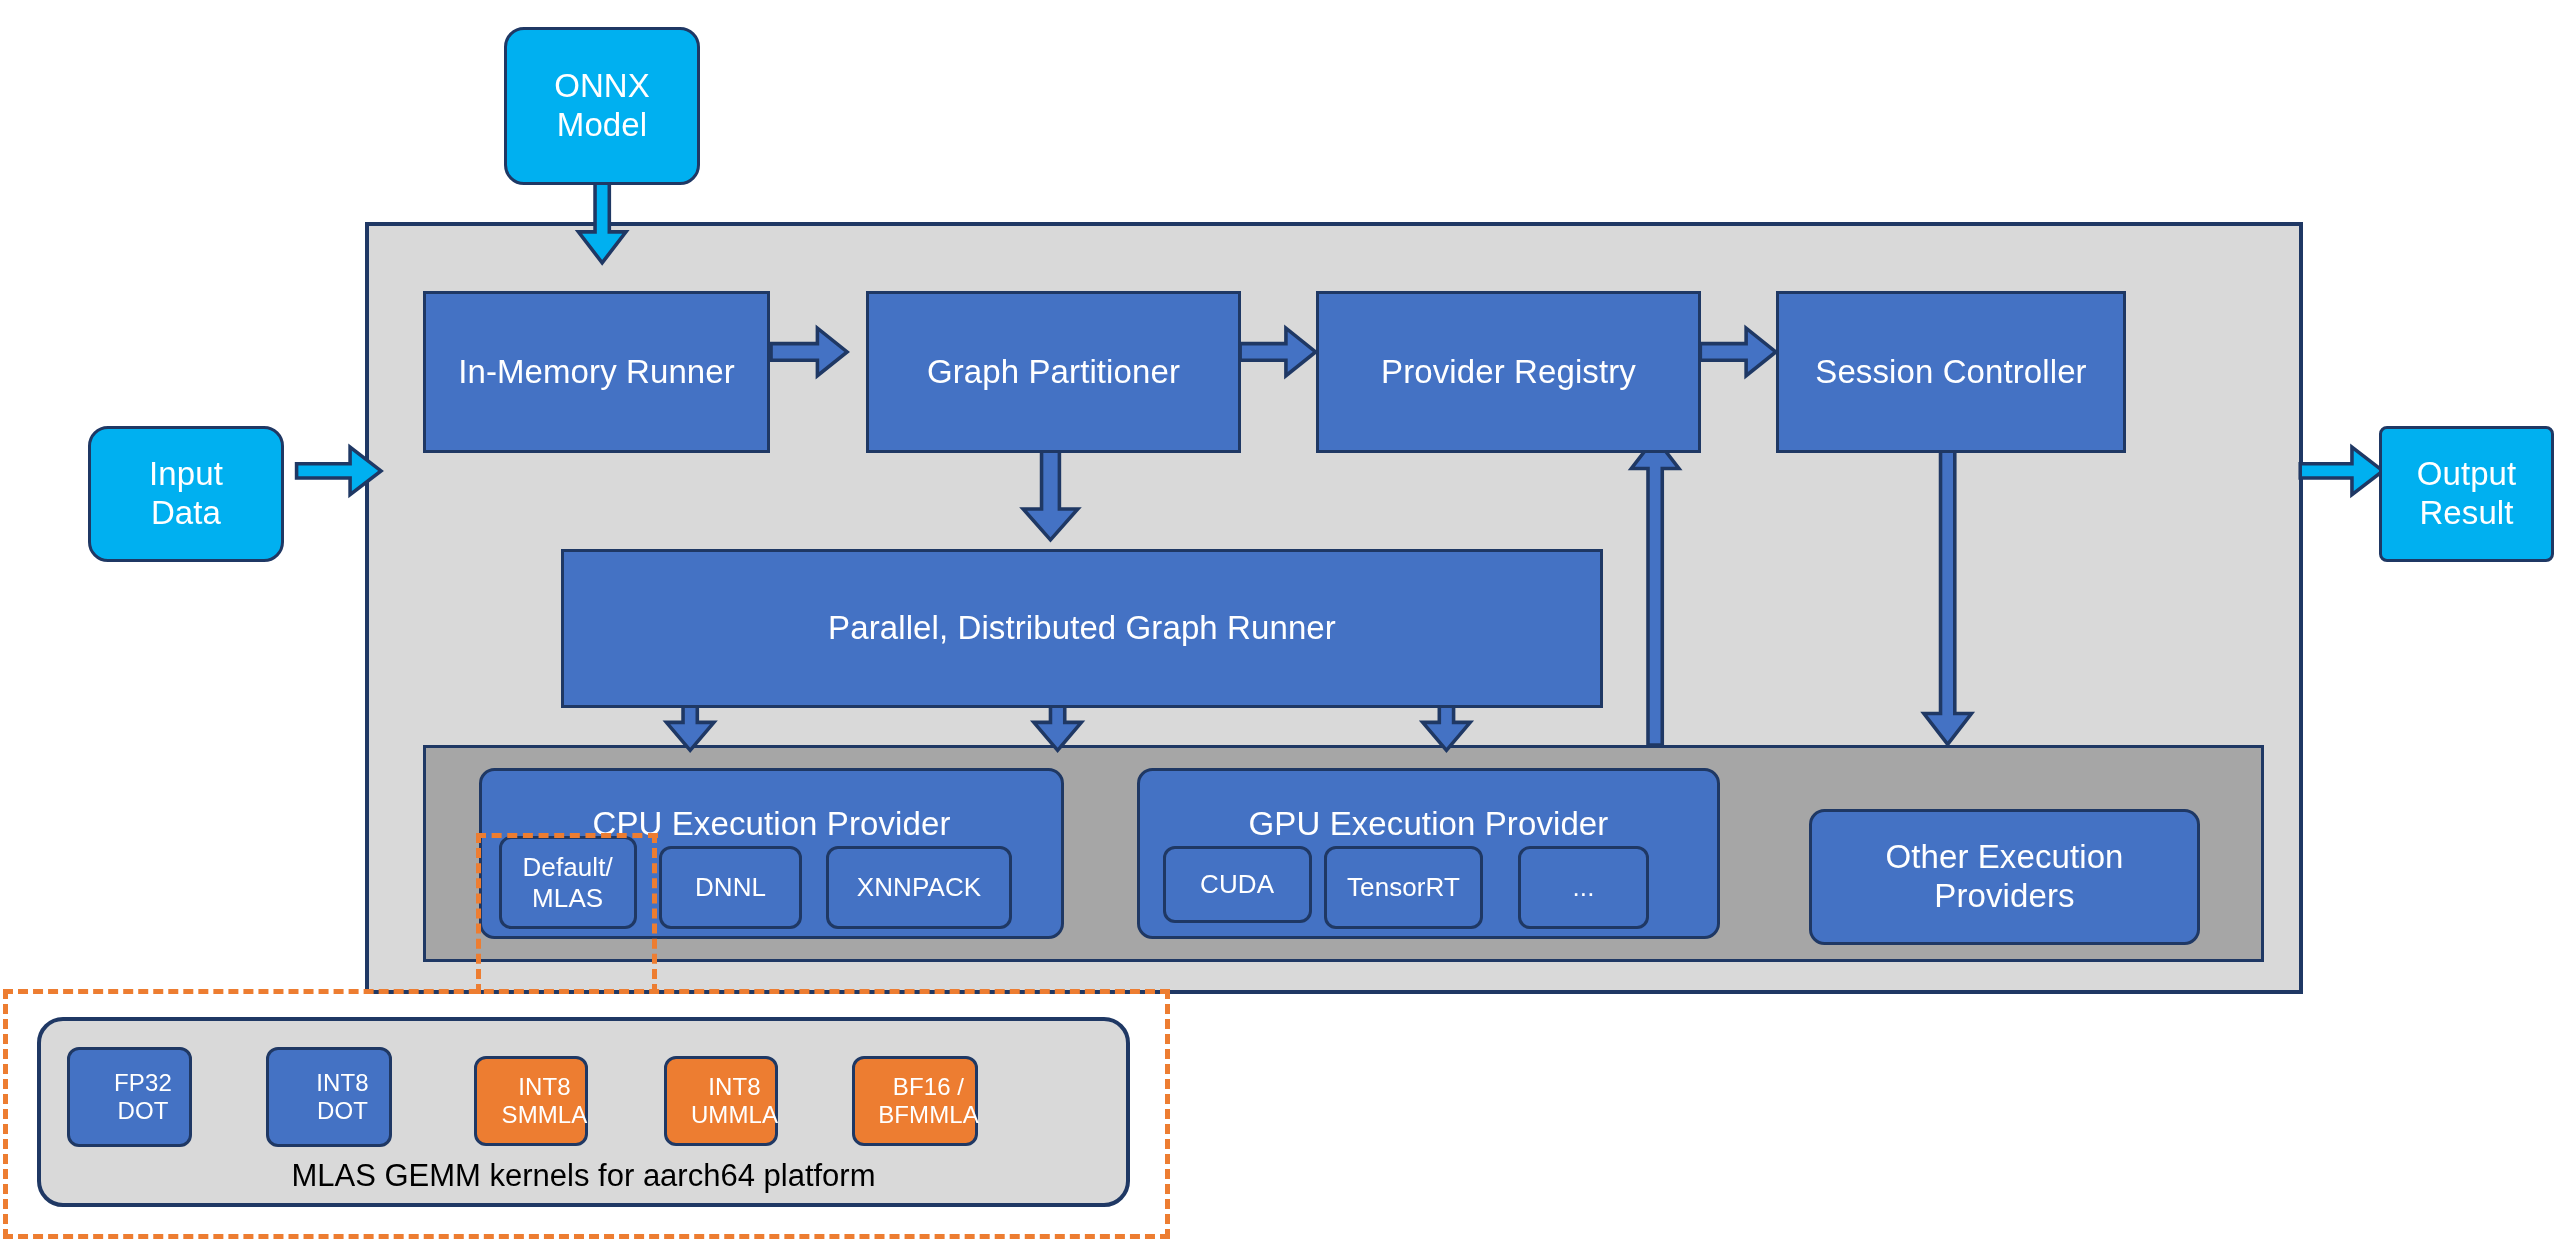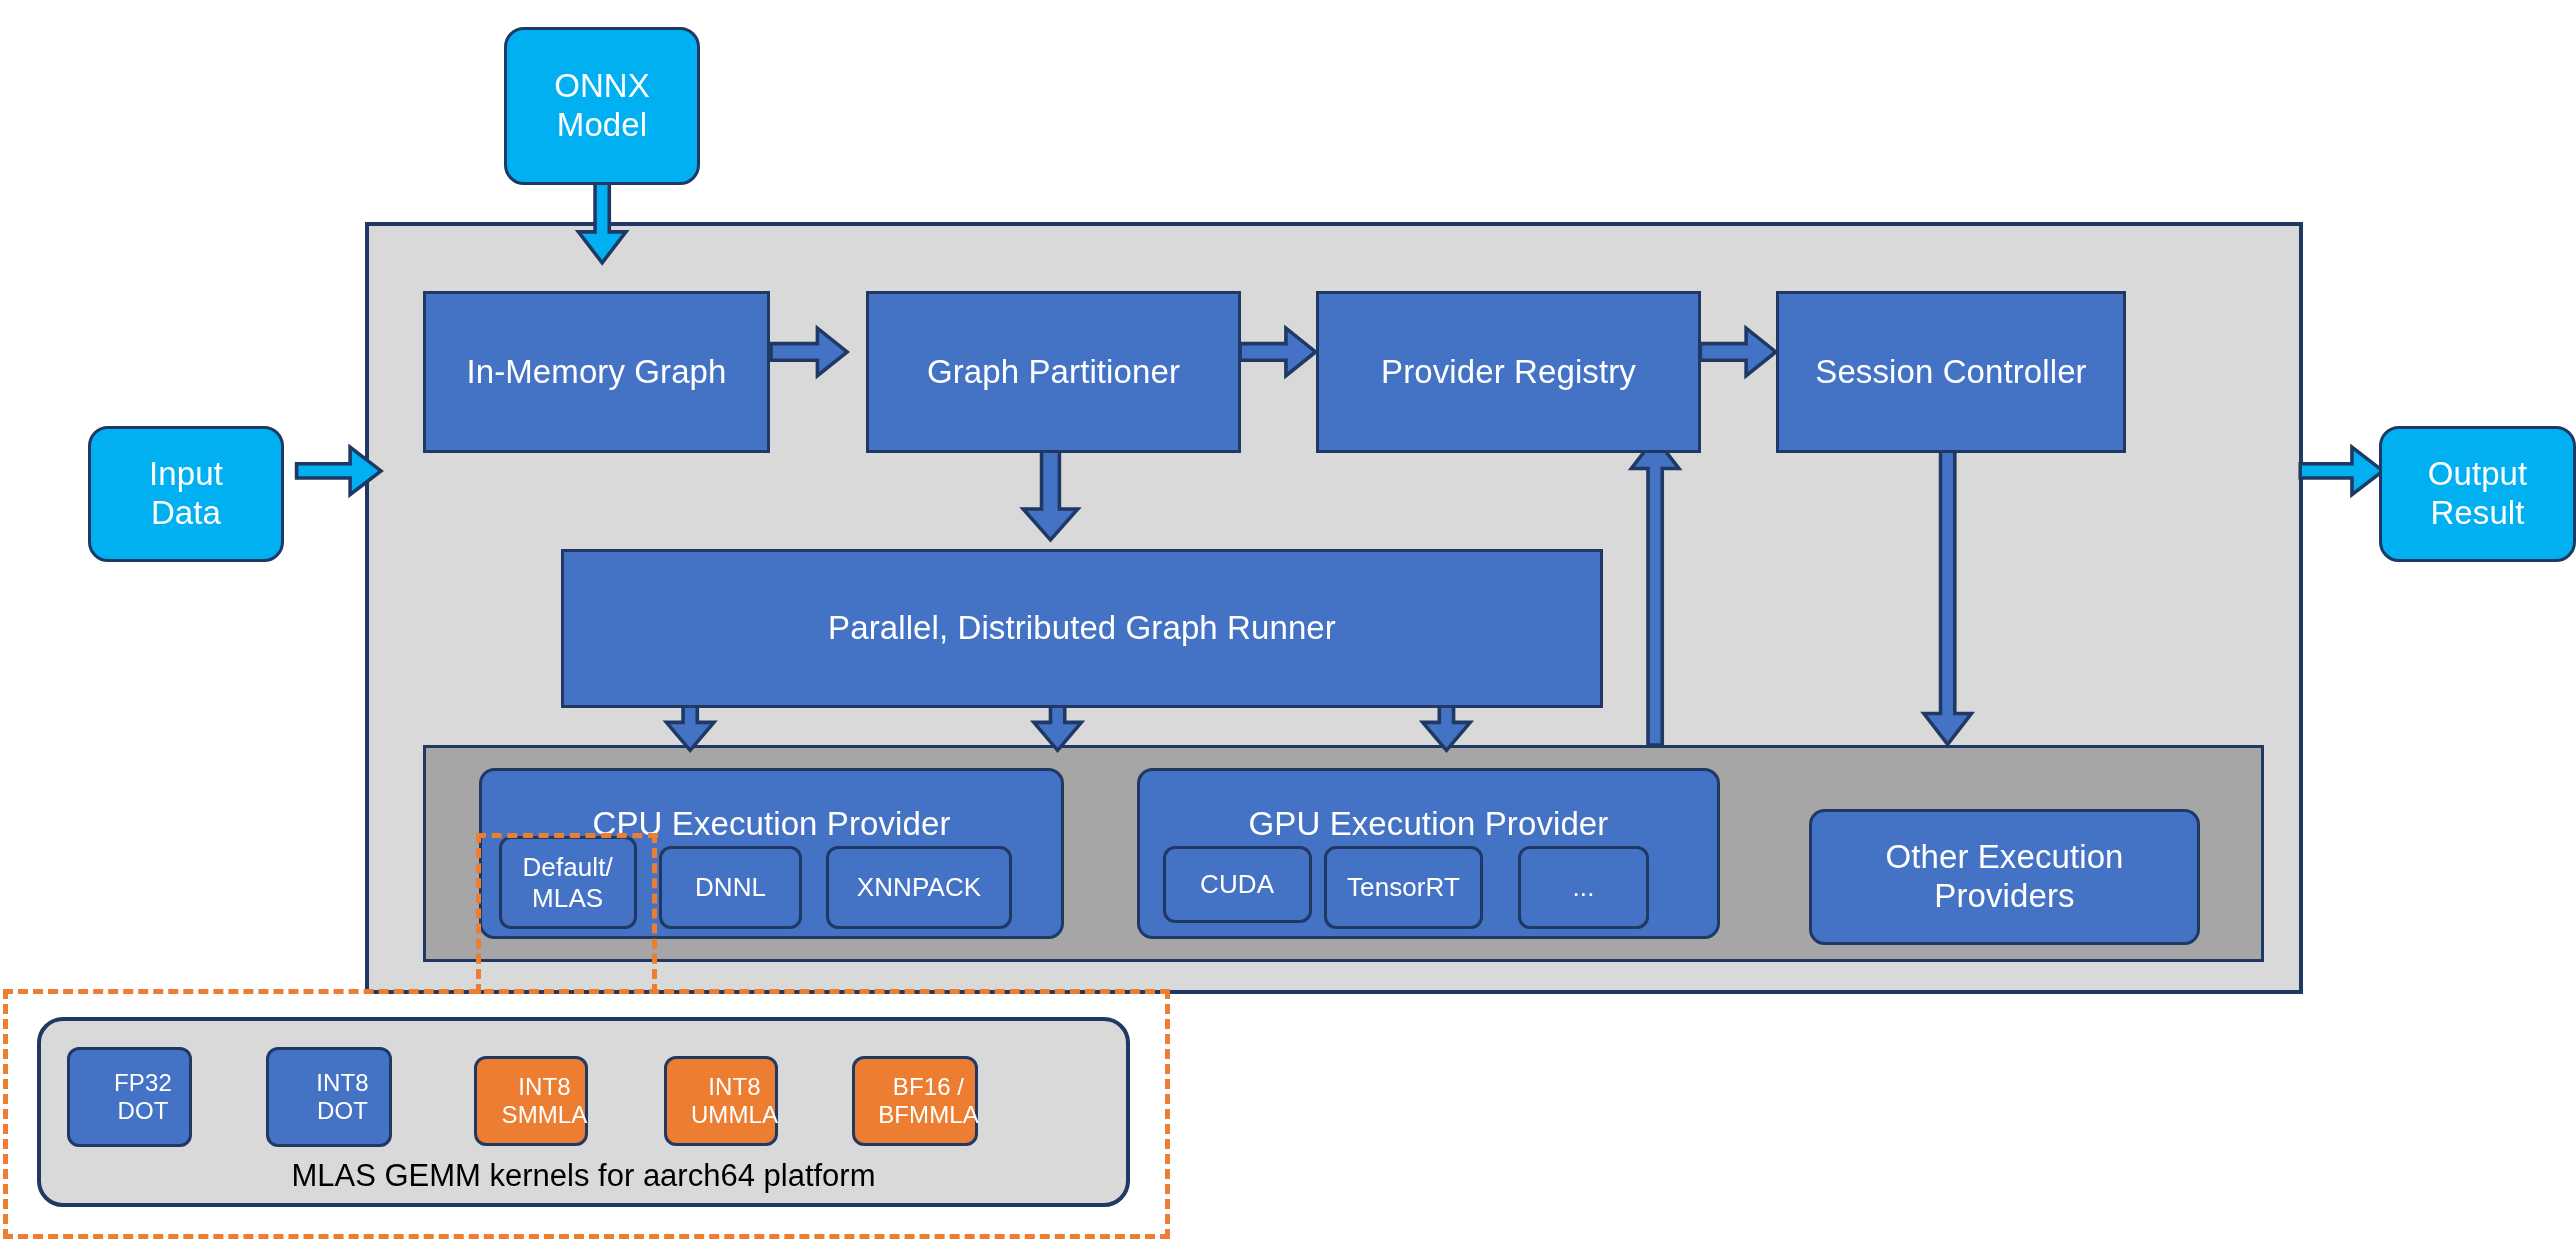--- a/index.html
+++ b/index.html
@@ -126,24 +126,24 @@
 
     <polygon class="arrow-blue" points="3263,722 3287,722 3287,1200 3315,1200 3275,1252 3235,1200 3263,1200"></polygon>
   </svg>
 
   <div class="abs node cyan rounded-lg fs-56" style="left:504px; top:4.2px; width:196px; height:158px;">ONNX
 Model</div>
 
   <div class="abs node cyan rounded-lg fs-56" style="left:88px; top:403px; width:196px; height:136px;">Input
 Data</div>
 
-  <div class="abs node cyan rounded-lg fs-56" style="left:2379px; top:403px; width:197px; height:136px;">Output
+  <div class="abs node cyan rounded-lg fs-56" style="left:2379px; top:403px; width:175px; height:136px;border-radius:8px;">Output
 Result</div>
 
-  <div class="abs node blue sq fs-56" style="left:423px; top:268px; width:347px; height:162px;">In-Memory Graph</div>
+  <div class="abs node blue sq fs-56" style="left:423px; top:268px; width:347px; height:162px;">In-Memory Runner</div>
 
   <div class="abs node blue sq fs-56" style="left:866px; top:268px; width:375px; height:162px;">Graph Partitioner</div>
 
   <div class="abs node blue sq fs-56" style="left:1316px; top:268px; width:385px; height:162px;">Provider Registry</div>
 
   <div class="abs node blue sq fs-56" style="left:1776px; top:268px; width:350px; height:162px;">Session Controller</div>
 
   <div class="abs node blue sq fs-56" style="left:561px; top:526px; width:1042px; height:159px;">Parallel, Distributed Graph Runner</div>
 
   <div class="abs node blue rounded-md" style="left:479px; top:768px; width:585px; height:171px; display:block; padding:0;">

